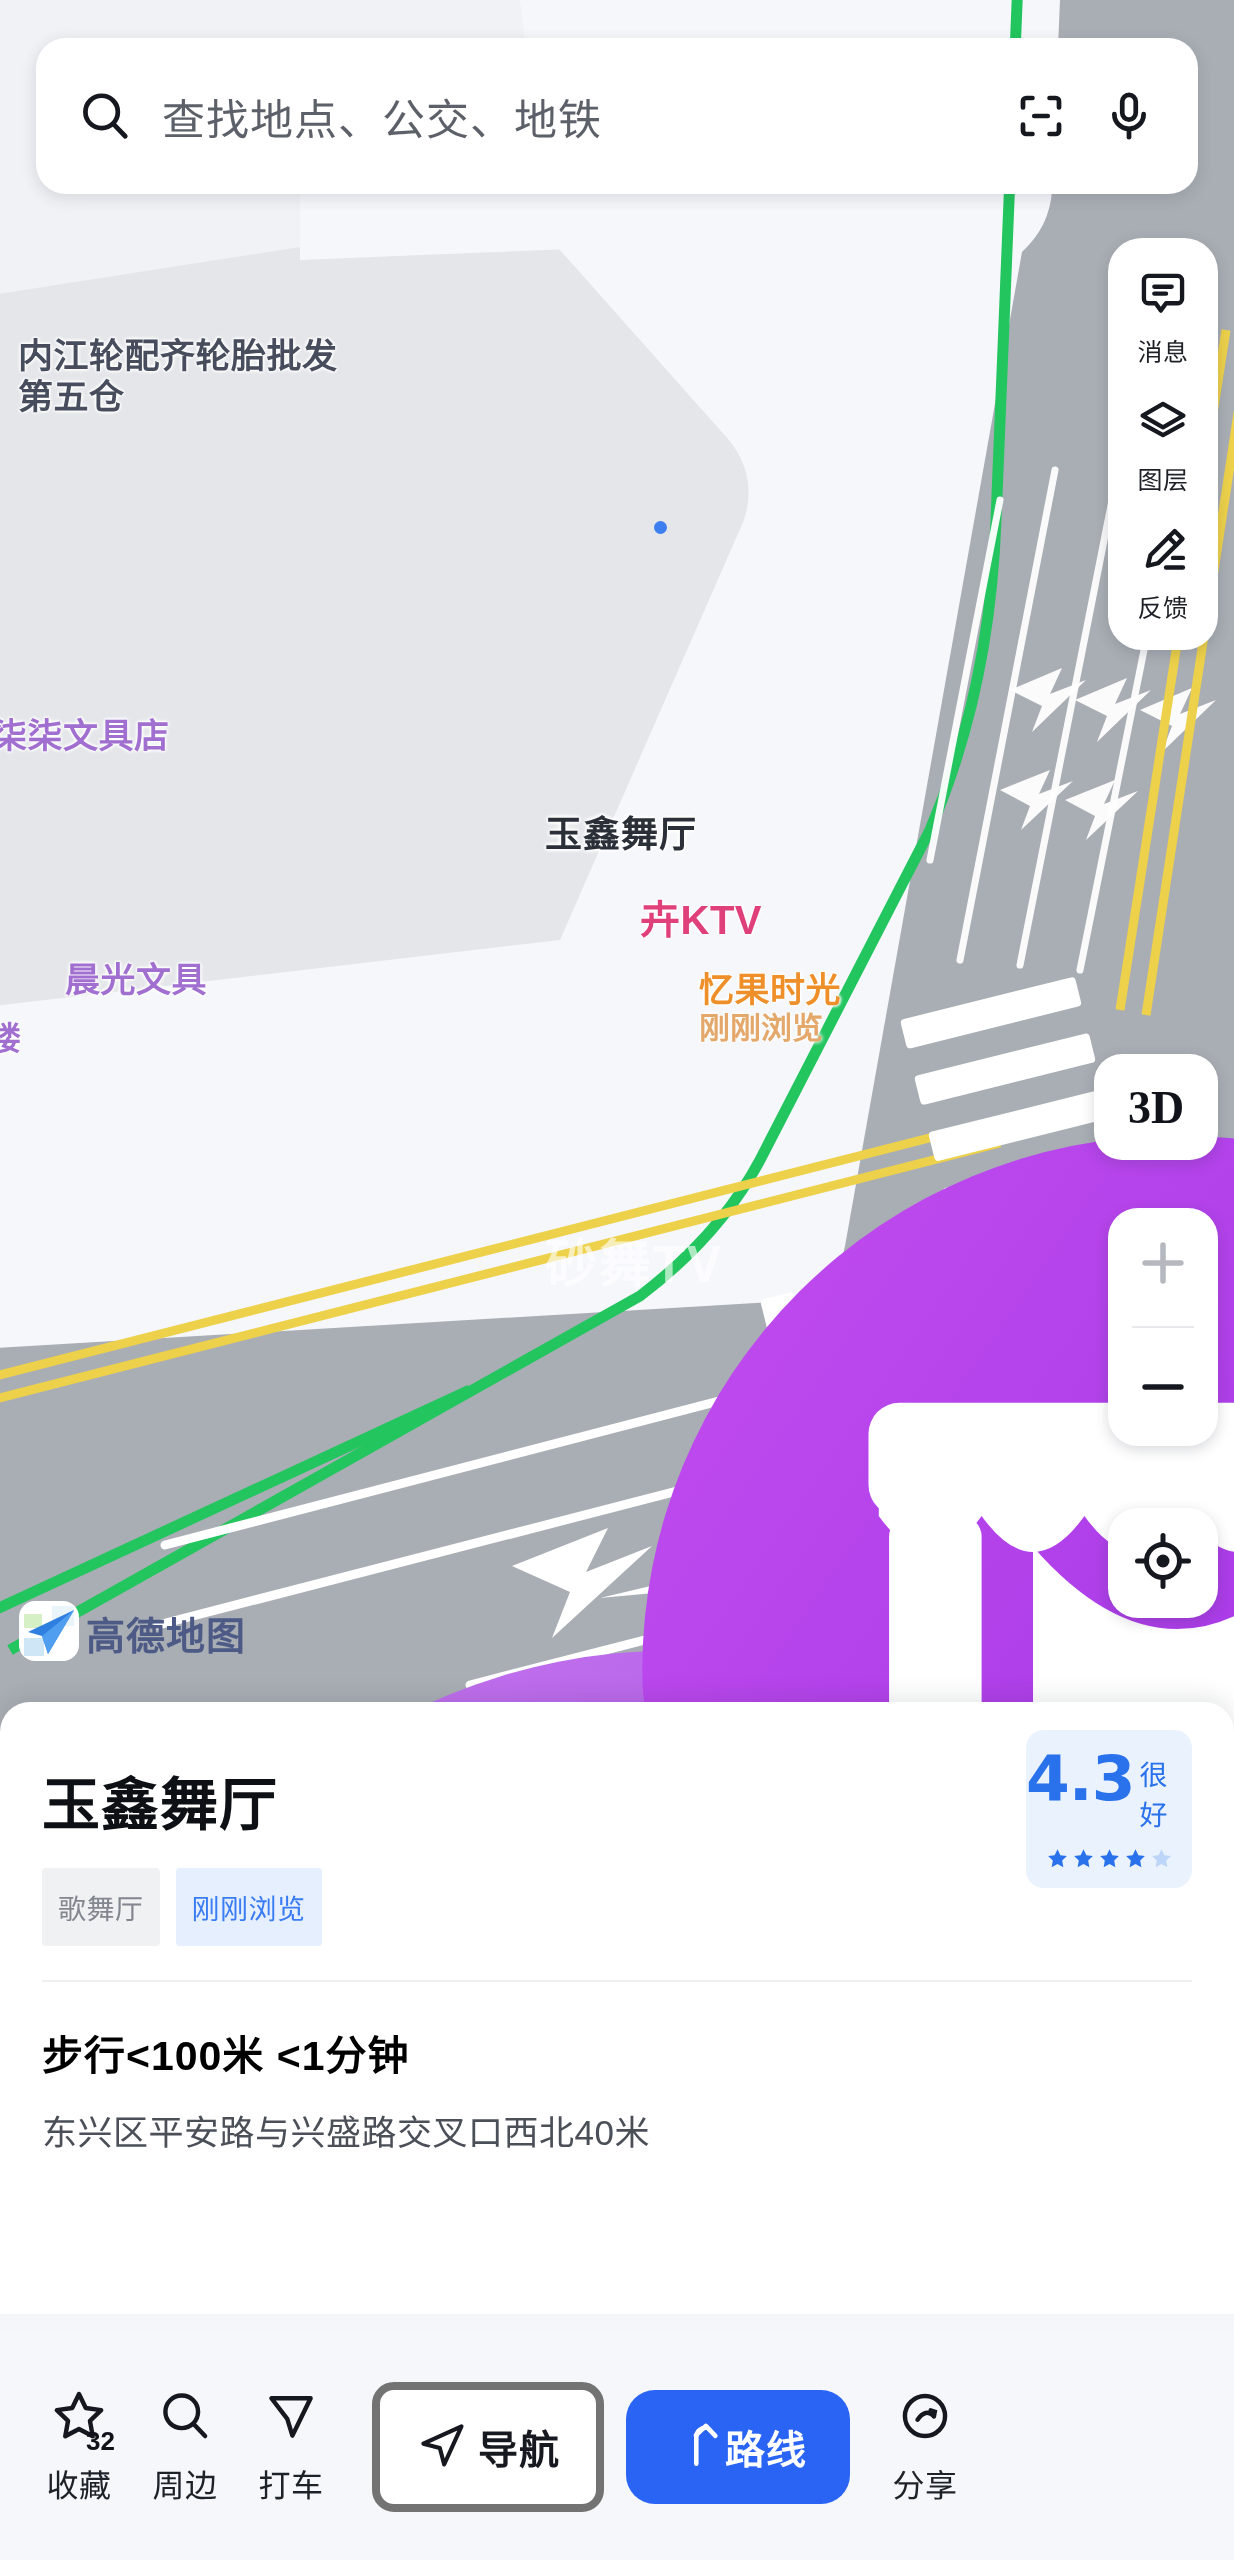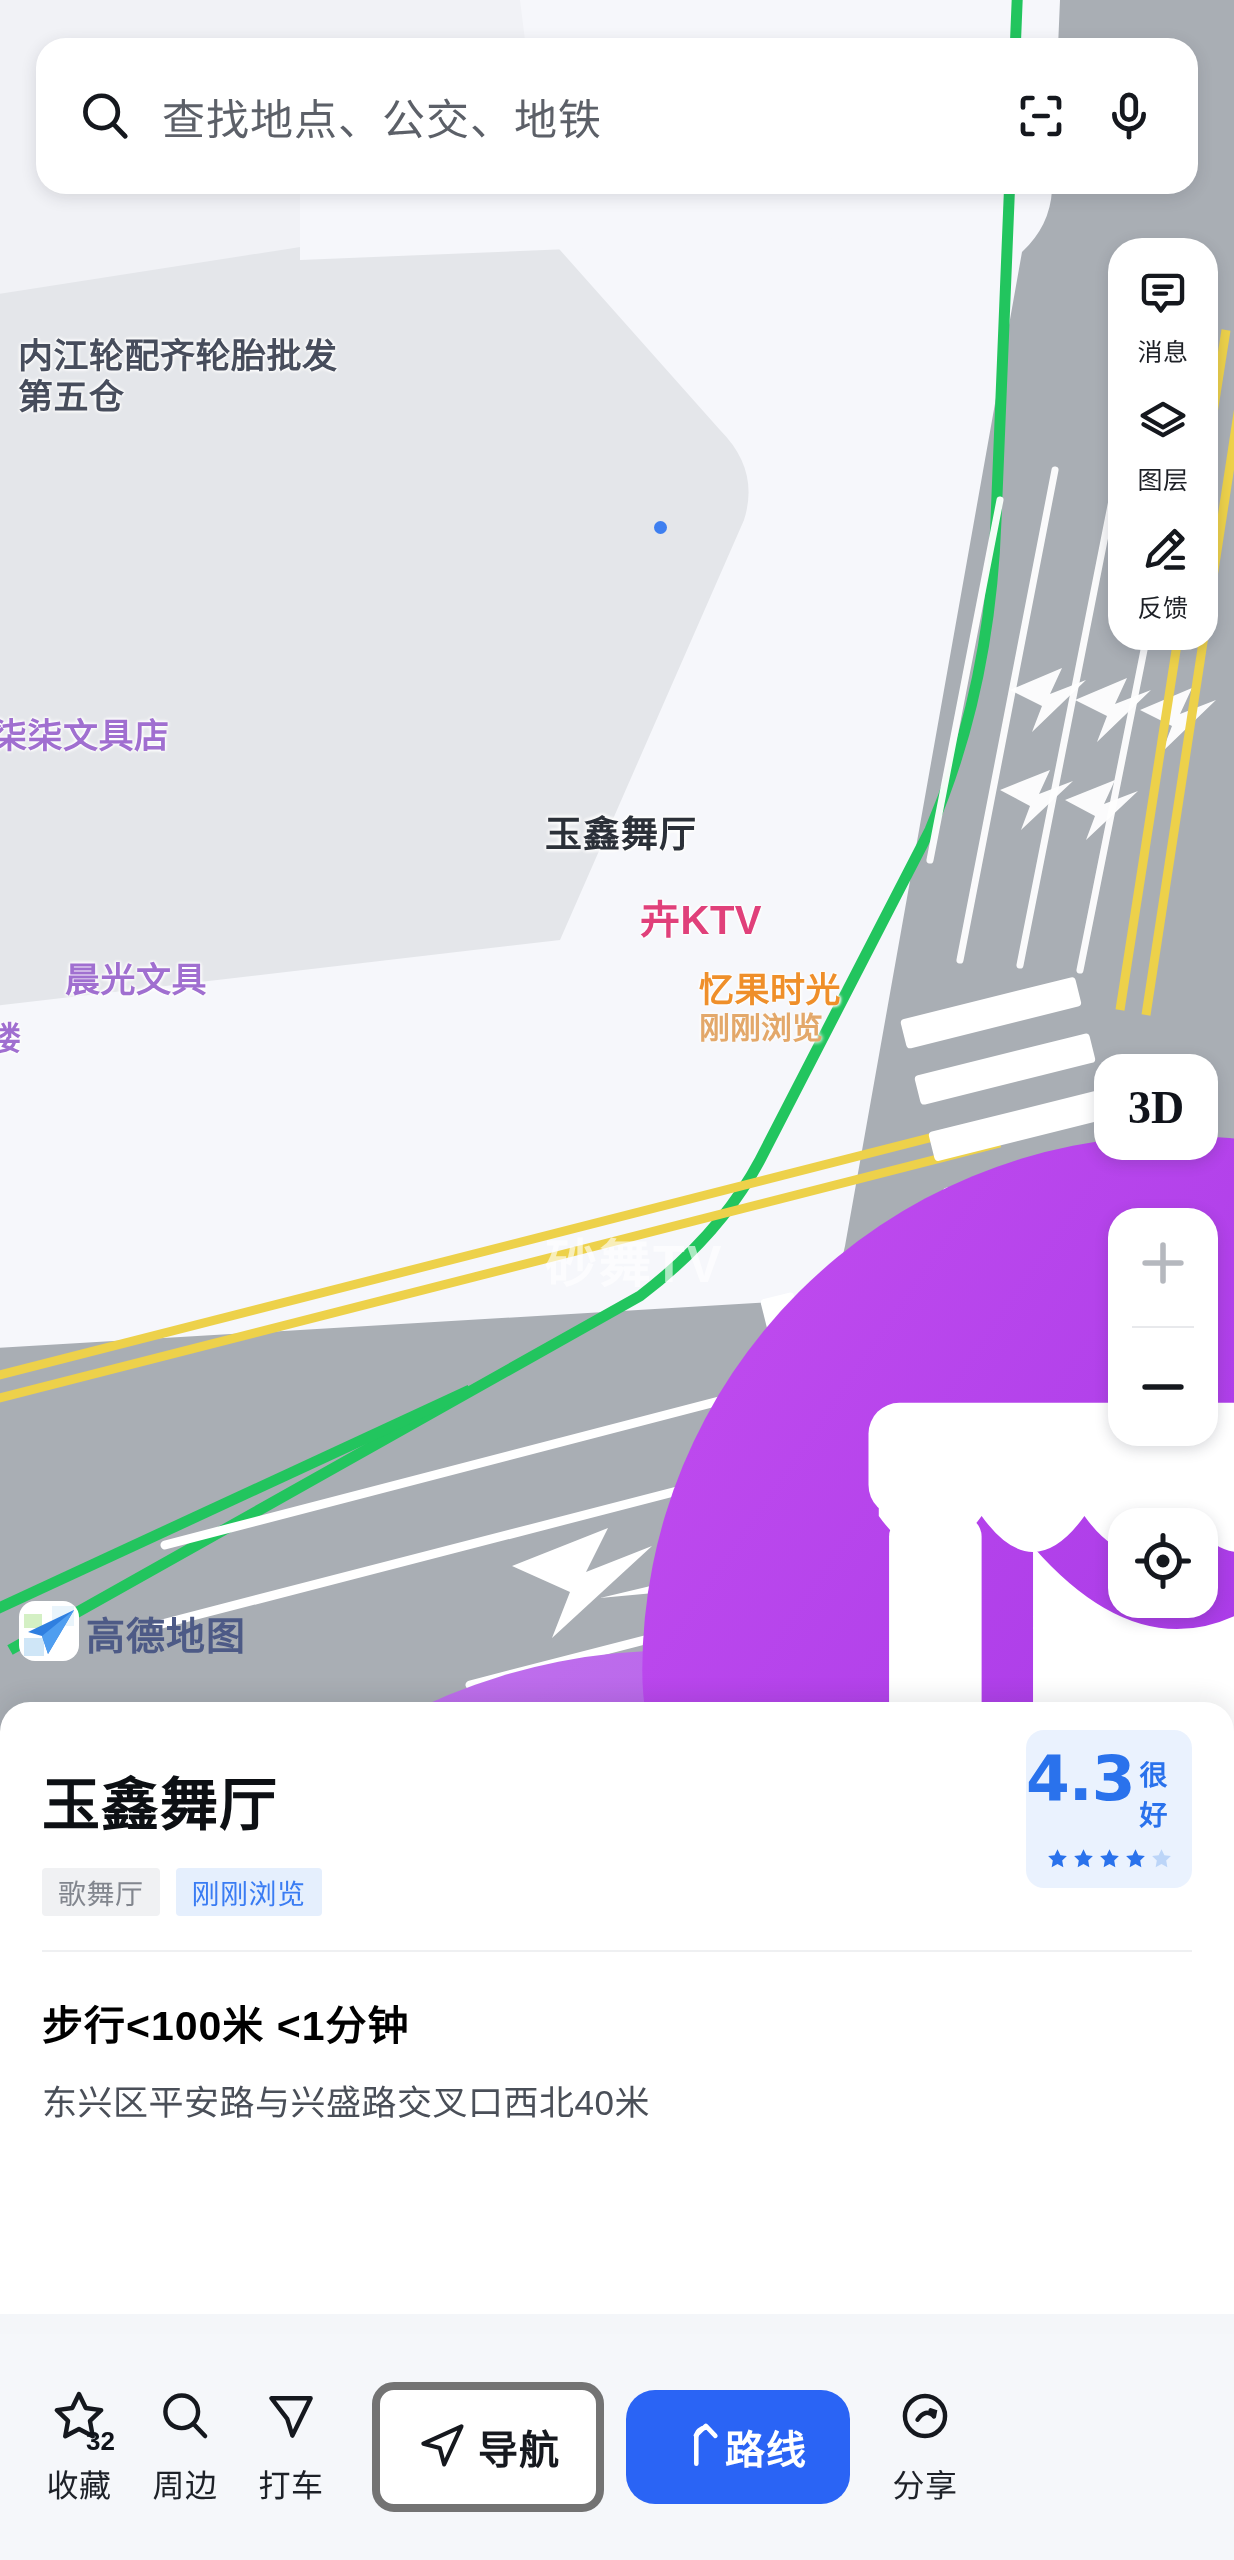--- a/index.html
+++ b/index.html
@@ -117,33 +117,33 @@
     background:#fff; border-radius:30px 30px 0 0; overflow:hidden;
     box-shadow:0 -5px 22px rgba(30,35,45,.11);
   }
   #sheet-close {
     position:absolute; right:42px; top:36px; width:56px; height:56px;
     display:flex; align-items:center; justify-content:center;
   }
   #sheet-head { padding:56px 42px 0; position:relative; }
   #poi-title { font-size:58px; font-weight:700; color:#0d1014; letter-spacing:1px; }
   #tags { display:flex; gap:16px; margin-top:26px; }
-  .tag { font-size:28px; padding:4px 16px; border-radius:4px; letter-spacing:.5px; }
+  .tag { font-size:28px; padding:19px 16px; border-radius:4px; letter-spacing:.5px; }
   .tag.gray { background:#f0f1f3; color:#82868e; }
   .tag.blue { background:#e5effd; color:#3a7cf3; }
 
   #rating {
     position:absolute; right:42px; top:28px; width:166px; height:158px;
     background:#eaf2fe; border-radius:18px;
     display:flex; flex-direction:column; align-items:center; justify-content:center;
   }
   #rating .rnum-row { display:flex; align-items:flex-start; }
   #rating .rnum { font-size:63px; font-weight:700; color:#2a72ec; line-height:.95;
                   font-family:"DejaVu Sans",sans-serif; letter-spacing:-1px; }
-  #rating .rword { font-size:28px; font-weight:700; color:#2a72ec; margin-left:5px; margin-top:4px; }
+  #rating .rword { font-size:28px; font-weight:400; color:#2a72ec; margin-left:5px; margin-top:4px; }
   #rating .stars { margin-top:14px; display:flex; gap:3px; }
 
   #divider { height:2px; background:#eff0f2; margin:34px 42px 0; }
 
   #walk { padding:40px 42px 0; }
   #walk-line { font-size:41px; font-weight:700; color:#000000; letter-spacing:1px; }
   #addr-line { font-size:35px; color:#4a4f58; margin-top:22px; letter-spacing:.5px; }
 
   #loading-area {
     position:absolute; left:0; right:0; top:612px; bottom:226px;

